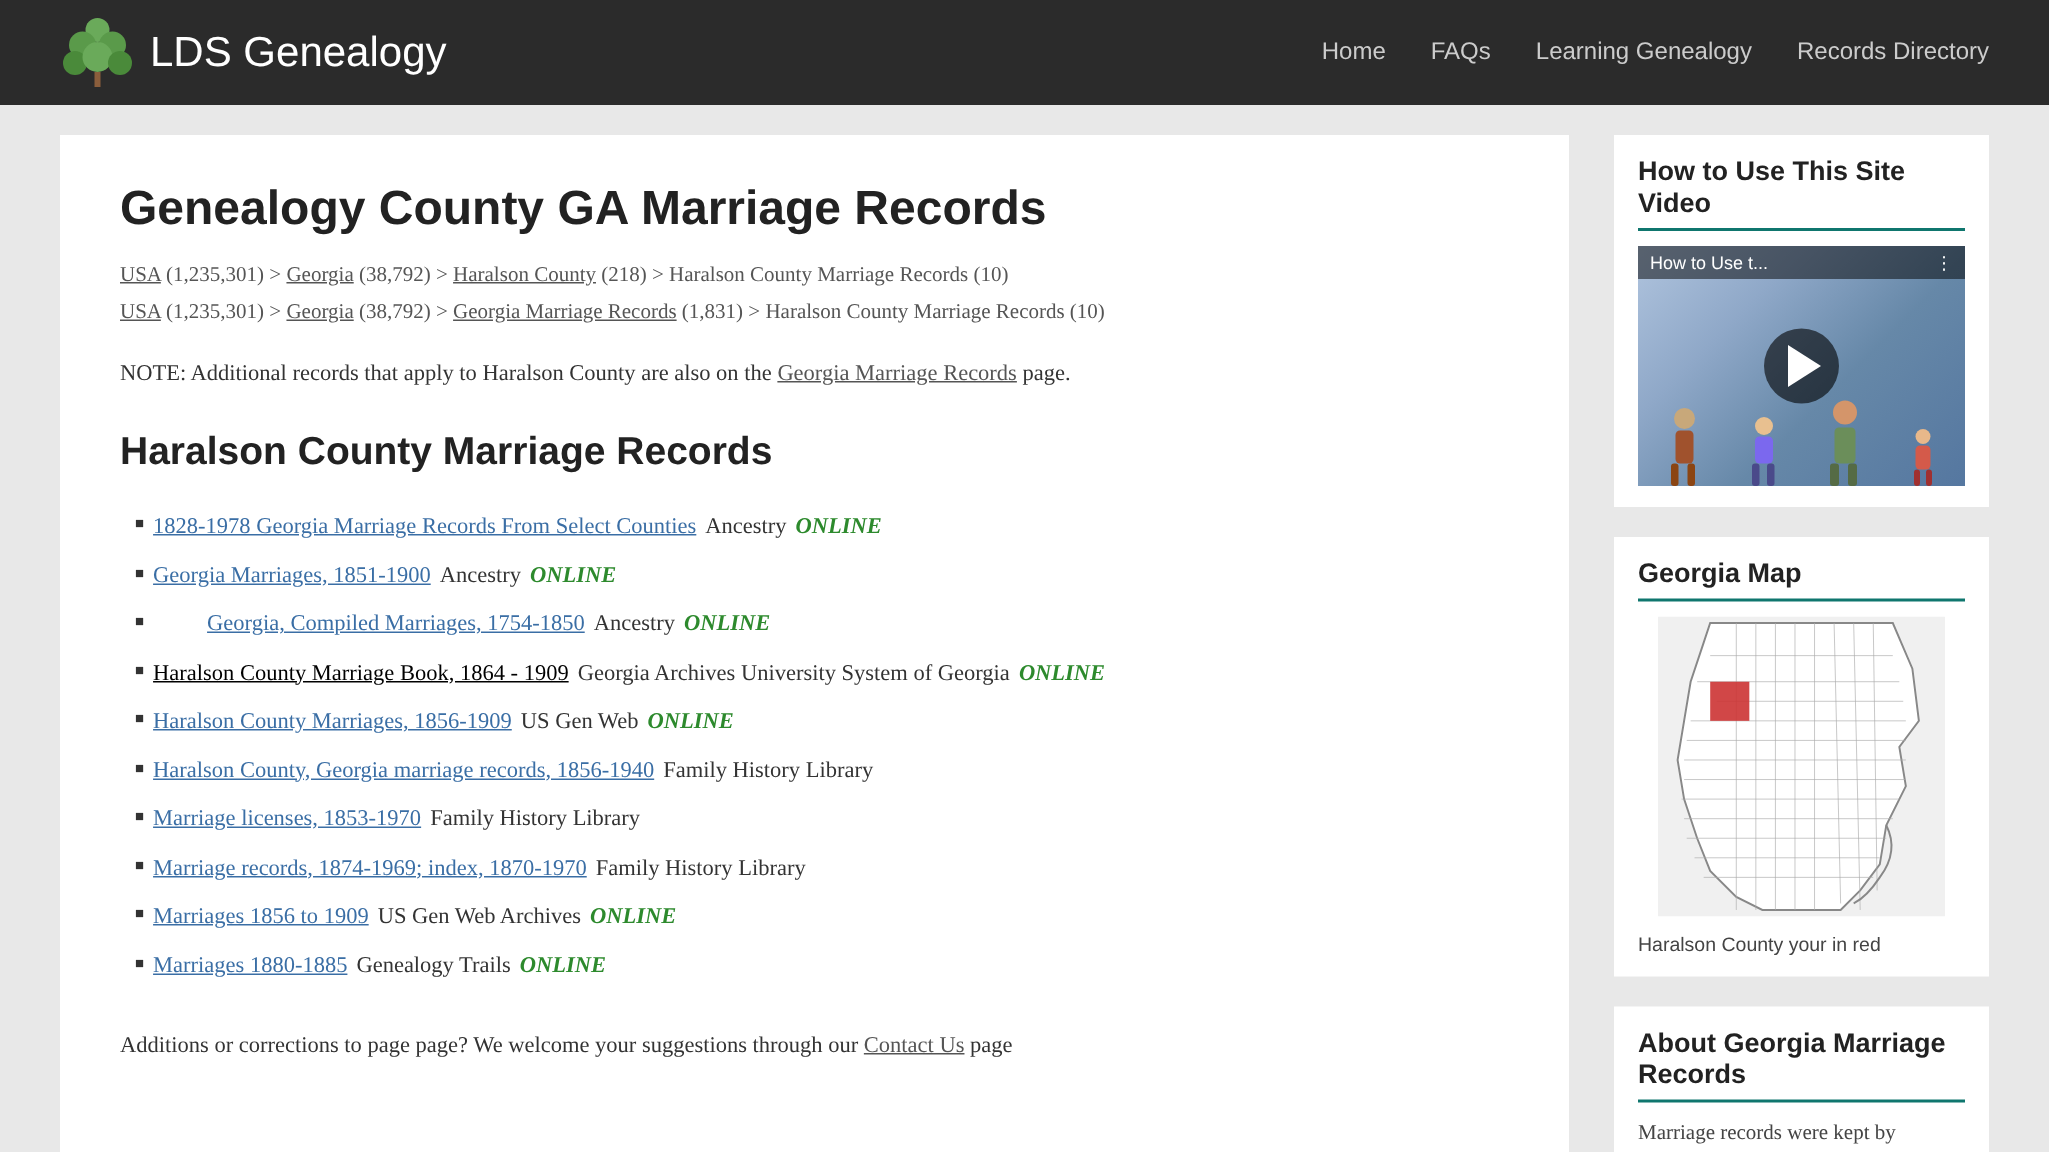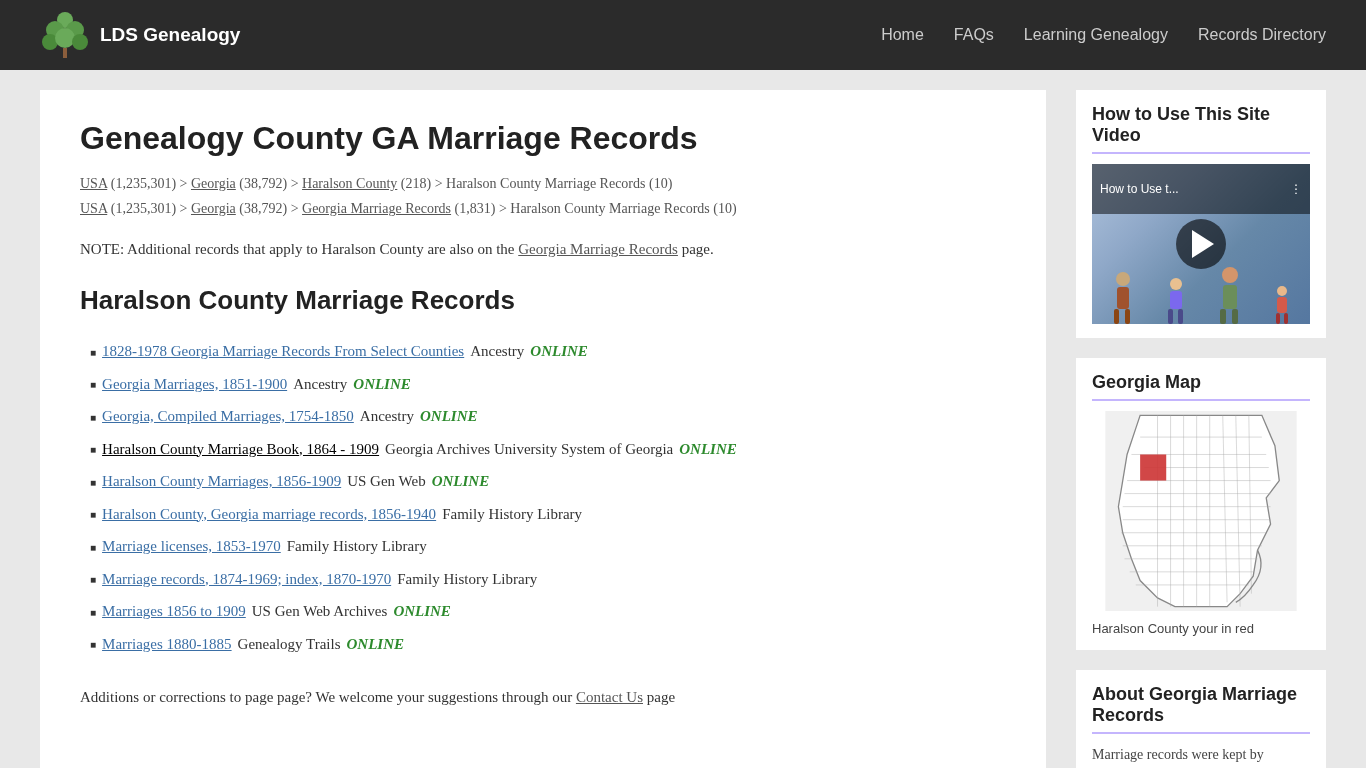--- a/index.html
+++ b/index.html
@@ -13,22 +13,22 @@
       align-items: center;
       justify-content: space-between;
     }
     #logo-area {
       display: flex;
       align-items: center;
       gap: 10px;
     }
     #logo-text {
       color: #fff;
-      font-size: 19px;
-      font-weight: bold;
+      font-size: 28px;
+      font-weight: normal;
       font-family: Arial, sans-serif;
     }
     #logo-icon {
       width: 50px;
       height: 50px;
     }
     #nav {
       display: flex;
       gap: 30px;
       align-items: center;
@@ -101,21 +101,21 @@
 
     ul.records-list {
       list-style: none;
       margin: 10px 0 10px 10px;
     }
     ul.records-list li {
       margin-bottom: 10px;
       font-size: 15px;
       line-height: 1.5;
       display: flex;
-      align-items: center;
+      align-items: flex-start;
       gap: 6px;
     }
     ul.records-list li::before {
       content: '■';
       font-size: 10px;
       color: #333;
       flex-shrink: 0;
       margin-top: 2px;
     }
     ul.records-list li a {
@@ -154,21 +154,21 @@
       background: #fff;
       padding: 14px 16px;
     }
 
     .sidebar-section h3 {
       font-size: 18px;
       font-weight: bold;
       color: #222;
       margin-bottom: 10px;
       font-family: Arial, sans-serif;
-      border-bottom: 2px solid #c4b5fd;
+      border-bottom: 2px solid #0f766e;
       padding-bottom: 6px;
     }
 
     
     .video-thumb {
       position: relative;
       width: 100%;
       height: 160px;
       background: #ccc;
       overflow: hidden;
@@ -182,21 +182,21 @@
       align-items: center;
       justify-content: center;
       position: relative;
     }
     .video-overlay-bar {
       position: absolute;
       top: 0; left: 0; right: 0;
       background: rgba(0,0,0,0.5);
       color: #fff;
       font-size: 12px;
-      padding: 18px 8px;
+      padding: 4px 8px;
       font-family: Arial, sans-serif;
       display: flex;
       justify-content: space-between;
       align-items: center;
     }
     .video-play-btn {
       width: 50px;
       height: 50px;
       background: rgba(0,0,0,0.6);
       border-radius: 50%;
@@ -288,21 +288,21 @@
       NOTE: Additional records that apply to Haralson County are also on the
       <a>Georgia Marriage Records</a>
       page.
     </p>
 
     <h2>Haralson County Marriage Records</h2>
 
     <ul class="records-list" id="records-list">
     <li><a style="color: rgb(58, 110, 165); text-decoration: underline; cursor: pointer;">1828-1978 Georgia Marriage Records From Select Counties</a> Ancestry <span class="online-label">ONLINE</span></li>
         <li><a style="color: rgb(58, 110, 165); text-decoration: underline; cursor: pointer;">Georgia Marriages, 1851-1900</a> Ancestry <span class="online-label">ONLINE</span></li>
-        <li><a style="color: rgb(58, 110, 165); text-decoration: underline; cursor: pointer;">Georgia, Compiled Marriages, 1754-1850</a> Ancestry <span class="online-label">ONLINE</span></li>
+        <li><a style="color: rgb(58, 110, 165); text-decoration: underline; cursor: pointer; margin-left: 36px;">Georgia, Compiled Marriages, 1754-1850</a> Ancestry <span class="online-label">ONLINE</span></li>
         <li><a style="color: #000000; text-decoration: underline; cursor: pointer;">Haralson County Marriage Book, 1864 - 1909</a> Georgia Archives University System of Georgia <span class="online-label">ONLINE</span></li>
         <li><a style="color: rgb(58, 110, 165); text-decoration: underline; cursor: pointer;">Haralson County Marriages, 1856-1909</a> US Gen Web <span class="online-label">ONLINE</span></li>
         <li><a style="color: rgb(58, 110, 165); text-decoration: underline; cursor: pointer;">Haralson County, Georgia marriage records, 1856-1940</a> Family History Library </li>
         <li><a style="color: rgb(58, 110, 165); text-decoration: underline; cursor: pointer;">Marriage licenses, 1853-1970</a> Family History Library </li>
         <li><a style="color: rgb(58, 110, 165); text-decoration: underline; cursor: pointer;">Marriage records, 1874-1969; index, 1870-1970</a> Family History Library </li>
         <li><a style="color: rgb(58, 110, 165); text-decoration: underline; cursor: pointer;">Marriages 1856 to 1909</a> US Gen Web Archives <span class="online-label">ONLINE</span></li>
         <li><a style="color: rgb(58, 110, 165); text-decoration: underline; cursor: pointer;">Marriages 1880-1885</a> Genealogy Trails <span class="online-label">ONLINE</span></li>
       </ul>
 
     <p class="corrections-text">

